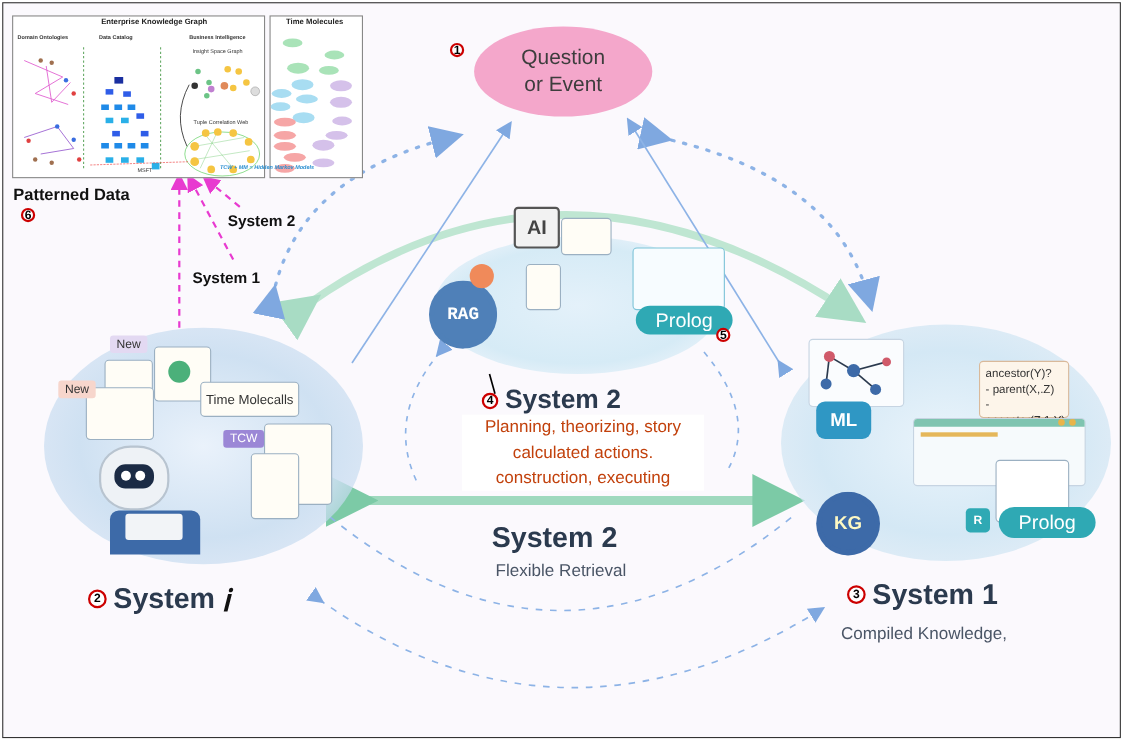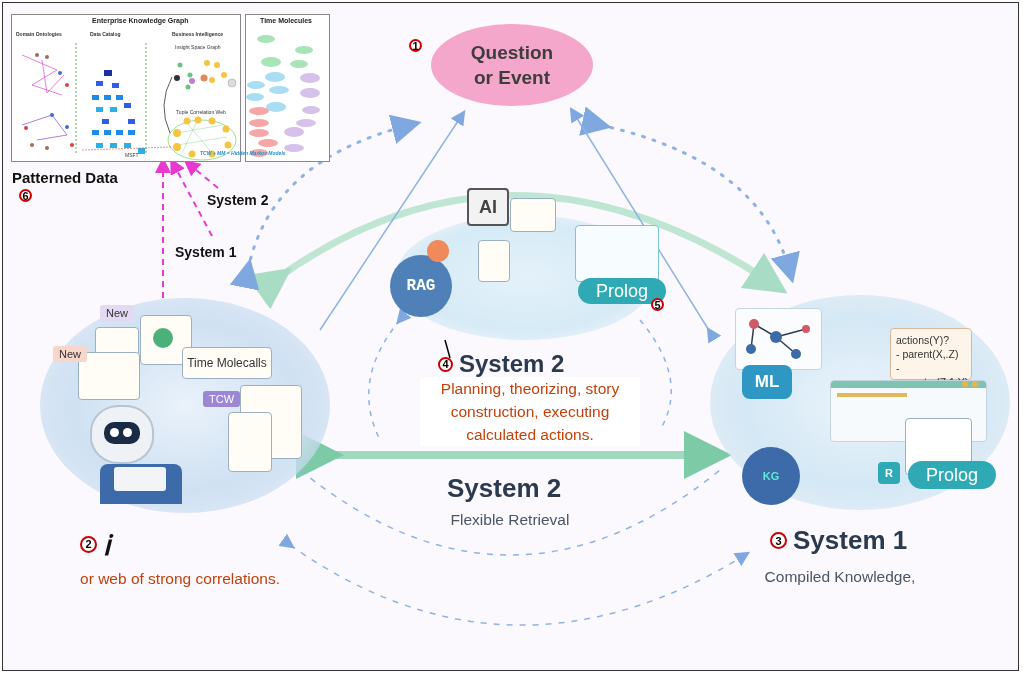--- a/index.html
+++ b/index.html
@@ -7,21 +7,21 @@
   .frame{position:absolute;left:2px;top:2px;width:1015px;height:667px;border:1px solid #333;background:#fbf9fd;}
   .abs{position:absolute;}
   svg.layer{position:absolute;left:0;top:0;width:1023px;height:673px;pointer-events:none;}
   
   .inset{position:absolute;left:11px;top:14px;width:228px;height:146px;background:#fff;border:1px solid #888;}
   .inset2{position:absolute;left:245px;top:14px;width:83px;height:146px;background:#fff;border:1px solid #888;}
   .inset-title{position:absolute;font-size:7px;font-weight:bold;color:#222;white-space:nowrap;}
   .inset-sub{position:absolute;font-size:5px;font-weight:bold;color:#333;white-space:nowrap;}
   .inset-foot{position:absolute;font-size:5px;font-style:italic;font-weight:bold;color:#2a8fd0;white-space:nowrap;}
   .badge{display:inline-flex;align-items:center;justify-content:center;width:13px;height:13px;border:2px solid #c00;border-radius:50%;background:#fff;color:#000;font-weight:bold;font-size:11px;box-sizing:border-box;}
-  .qbubble{position:absolute;left:431px;top:24px;width:162px;height:82px;border-radius:50%;background:#f4a7cb;display:flex;flex-direction:column;align-items:center;justify-content:center;color:#3d3d3d;font-weight:bold;font-size:19px;line-height:25px;}
+  .qbubble{position:absolute;left:431px;top:24px;width:162px;height:82px;border-radius:50%;background:#f4a7cb;display:flex;flex-direction:column;align-items:center;justify-content:center;color:#3d3d3d;font-weight:normal;font-size:19px;line-height:25px;}
   .label-bold{font-weight:bold;color:#111;font-size:14px;position:absolute;white-space:nowrap;text-align:center;}
   .sys-title{position:absolute;font-weight:bold;color:#2b3a4e;font-size:26px;white-space:nowrap;display:flex;align-items:center;gap:6px;}
   .sys-desc{position:absolute;color:#c2410c;font-size:15.5px;line-height:23px;text-align:center;}
   .cloud{position:absolute;border-radius:50%;}
   .pill{position:absolute;color:#fff;font-size:18px;display:flex;align-items:center;justify-content:center;}
   .card{position:absolute;background:#fffdf6;border:1.5px solid #9bb0c2;border-radius:4px;}
   .tag{position:absolute;font-size:11px;color:#333;padding:2px 6px;border-radius:3px;}
 </style>
 </head>
 <body>
@@ -223,22 +223,22 @@
 <div class="abs" style="left:427px;top:240px;width:22px;height:22px;border-radius:50%;background:#f08a5a;"></div>
 <div class="pill" style="left:578px;top:278px;width:88px;height:26px;border-radius:13px;background:#2fa9b4;">Prolog</div>
 <span class="badge abs" style="left:651px;top:298px;">5</span>
 
 <div class="sys-title" style="left:438px;top:350px;font-size:24px;">
   <span class="badge" style="width:15px;height:15px;font-size:11px;">4</span>
   <span>System 2</span>
 </div>
 <div class="sys-desc" style="left:420px;top:377px;width:220px;background:#fff;">
   <div>Planning, theorizing, story</div>
+  <div>calculated actions.</div>
   <div>construction, executing</div>
-  <div>calculated actions.</div>
 </div>
 
 <div class="sys-title" style="left:447px;top:473px;font-size:26px;">System 2</div>
 <div class="sys-desc" style="left:410px;top:508px;width:200px;color:#4a5566;">
   <div>Flexible Retrieval</div>
 </div>
 
 <div class="cloud" style="left:40px;top:298px;width:290px;height:215px;background:radial-gradient(ellipse at center,#eaf2fb 0%,#cfe1f2 55%,rgba(190,214,238,0.5) 80%,rgba(255,255,255,0) 100%);"></div>
 <div class="card" style="left:140px;top:315px;width:50px;height:48px;"></div>
 <div class="abs" style="left:153px;top:328px;width:20px;height:20px;border-radius:50%;background:#4bb07a;"></div>
@@ -254,24 +254,24 @@
   <div class="abs" style="left:12px;top:15px;width:36px;height:22px;border-radius:10px;background:#1b2b45;"></div>
   <div class="abs" style="left:18px;top:21px;width:9px;height:9px;border-radius:50%;background:#fff;"></div>
   <div class="abs" style="left:31px;top:21px;width:9px;height:9px;border-radius:50%;background:#fff;"></div>
 </div>
 <div class="abs" style="left:100px;top:464px;width:82px;height:40px;border-radius:8px 8px 0 0;background:#3d6aa8;">
   <div class="abs" style="left:14px;top:3px;width:52px;height:24px;background:#f2f4f7;border-radius:3px;"></div>
 </div>
 
 <div class="sys-title" style="left:80px;top:525px;font-size:26px;">
   <span class="badge" style="width:17px;height:17px;font-size:11px;">2</span>
+  <span>System</span>
   <span style="font-family:'DejaVu Serif',serif;font-style:italic;color:#111;font-size:28px;">ℹ</span>
 </div>
 <div class="sys-desc" style="left:30px;top:567px;width:300px;">
-  <div>or web of strong correlations.</div>
 </div>
 
 <div class="cloud" style="left:710px;top:295px;width:300px;height:215px;background:radial-gradient(ellipse at center,#eaf4fb 0%,#d4e8f5 55%,rgba(200,225,240,0.5) 80%,rgba(255,255,255,0) 100%);"></div>
 <div class="card" style="left:735px;top:308px;width:85px;height:60px;background:#fafcfe;border-color:#c6d4e2;">
   <svg width="85" height="60">
       <g stroke="#2b3a4e" stroke-width="1.5">
         <line x1="18" y1="15" x2="40" y2="28"></line>
         <line x1="40" y1="28" x2="70" y2="20"></line>
         <line x1="40" y1="28" x2="60" y2="45"></line>
         <line x1="18" y1="15" x2="15" y2="40"></line>
@@ -281,33 +281,33 @@
         <circle cx="15" cy="40" r="5"></circle>
         <circle cx="60" cy="45" r="5"></circle>
       </g>
       <g fill="#d05a6a">
         <circle cx="18" cy="15" r="5"></circle>
         <circle cx="70" cy="20" r="4"></circle>
       </g>
     </svg>
 </div>
 <div class="card" style="left:890px;top:328px;width:82px;height:52px;background:#fdf5ea;border-color:#d9b99a;font-size:10.5px;color:#333;padding:4px 5px;box-sizing:border-box;line-height:14px;">
-  <div>actions(Y)?</div>
+  <div>ancestor(Y)?</div>
   <div>- parent(X,.Z)</div>
   <div>- ancestor(Z,1,Y)</div>
 </div>
 <div class="card" style="left:830px;top:380px;width:155px;height:60px;background:#f6fafc;border-color:#c6d4e2;">
   <div style="height:7px;background:#7fc4b0;border-radius:3px 3px 0 0;"></div>
   <div class="abs" style="right:8px;top:0px;width:6px;height:6px;border-radius:50%;background:#e9b44a;"></div>
   <div class="abs" style="right:18px;top:0px;width:6px;height:6px;border-radius:50%;background:#e9b44a;"></div>
   <div class="abs" style="left:6px;top:12px;width:70px;height:4px;background:#e5b75a;"></div>
 </div>
 <div class="card" style="left:905px;top:418px;width:65px;height:55px;background:#fff;"></div>
 <div class="pill" style="left:742px;top:365px;width:50px;height:34px;border-radius:8px;background:#2f97c4;font-weight:bold;font-size:17px;">ML</div>
-<div class="abs" style="left:742px;top:447px;width:58px;height:58px;border-radius:50%;background:#3d6aa8;border:5px dashed #3d6aa8;box-sizing:border-box;display:flex;align-items:center;justify-content:center;color:#5eead4;font-weight:bold;font-size:11px;">KG</div>
+<div class="abs" style="left:742px;top:447px;width:58px;height:58px;border-radius:50%;background:#3d6aa8;border:5px dashed #3d6aa8;box-sizing:border-box;display:flex;align-items:center;justify-content:center;color:#fef9c3;font-weight:bold;font-size:17px;">KG</div>
 <div class="pill" style="left:878px;top:462px;width:22px;height:22px;border-radius:4px;background:#2fa9b4;font-size:11px;font-weight:bold;">R</div>
 <div class="pill" style="left:908px;top:461px;width:88px;height:28px;border-radius:14px;background:#2fa9b4;">Prolog</div>
 
 <div class="sys-title" style="left:770px;top:525px;font-size:26px;">
   <span class="badge" style="width:17px;height:17px;font-size:11px;">3</span>
   <span>System 1</span>
 </div>
 <div class="sys-desc" style="left:735px;top:565px;width:210px;color:#4a5566;">
   <div>Compiled Knowledge,</div>
 </div>

